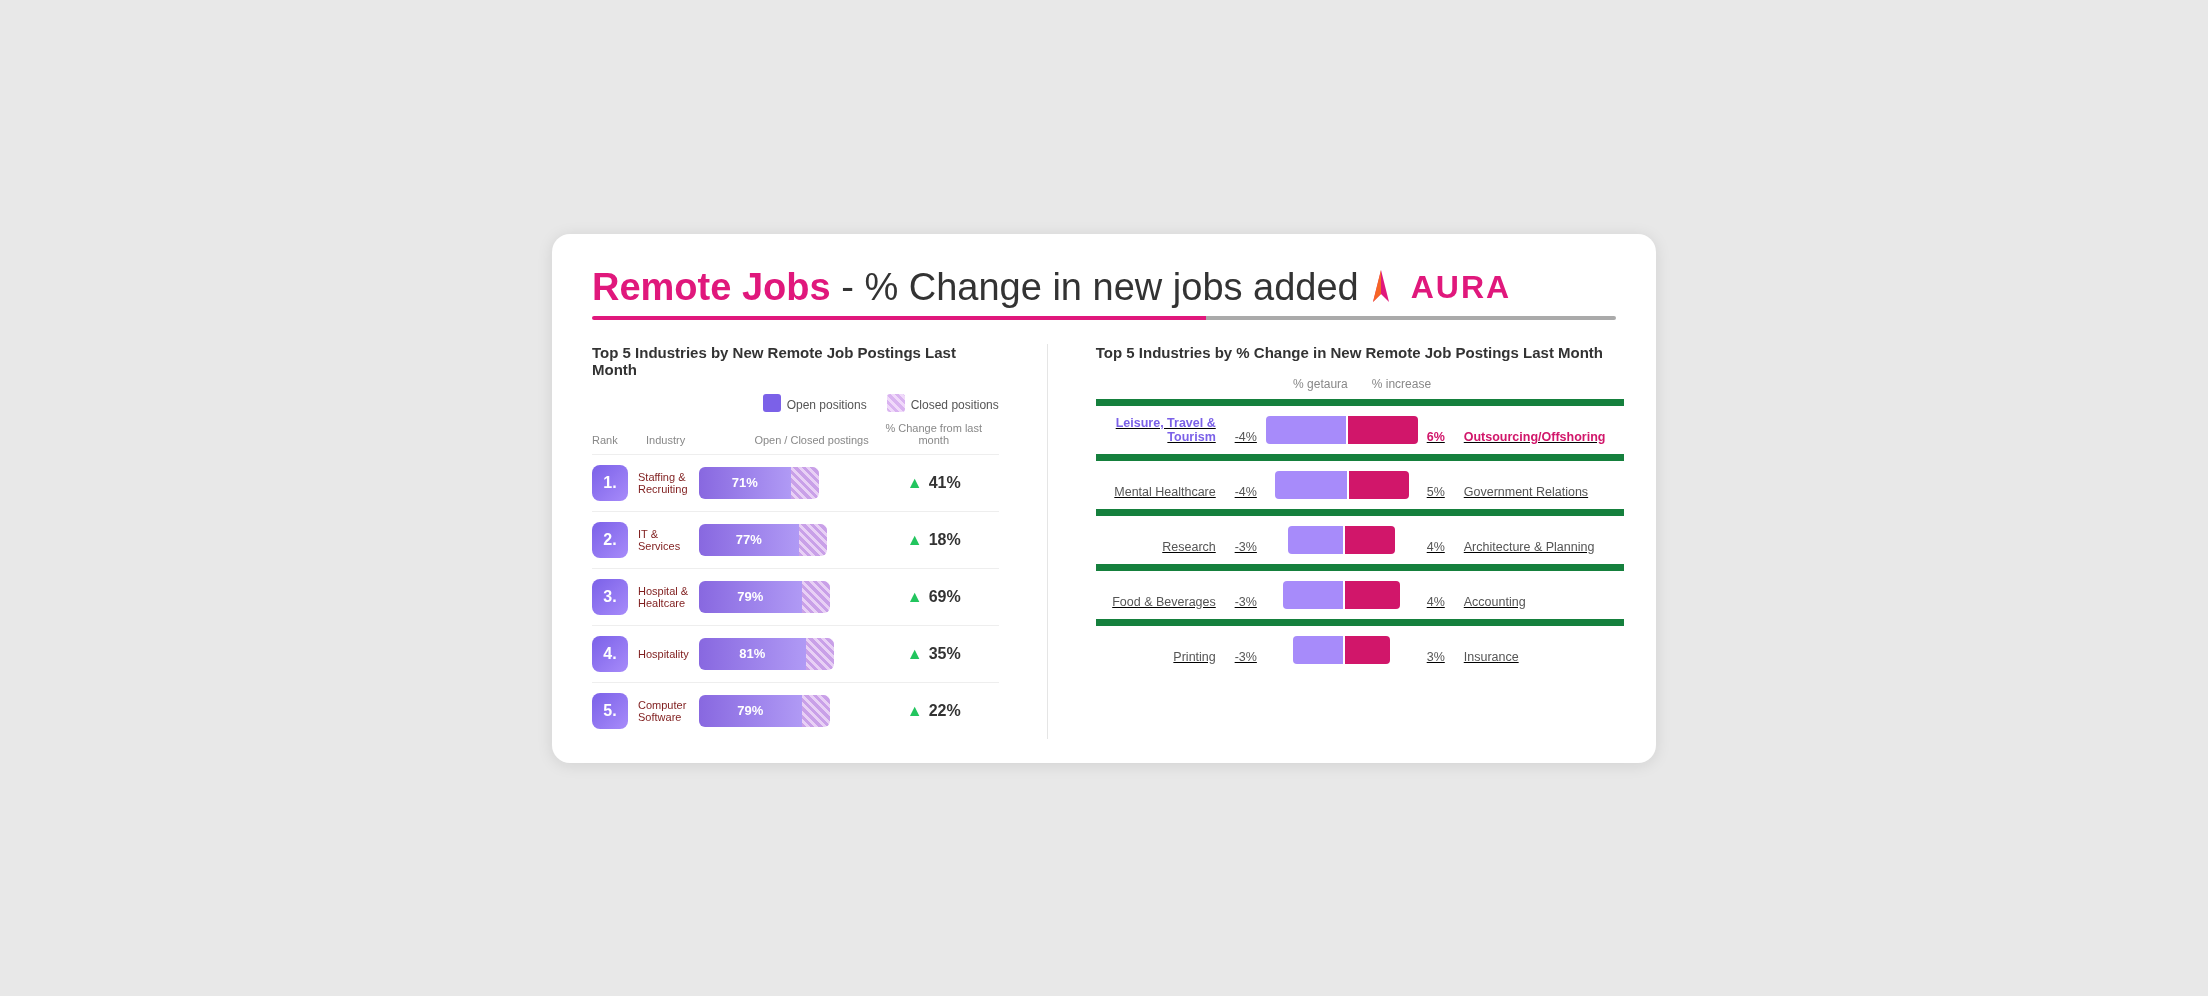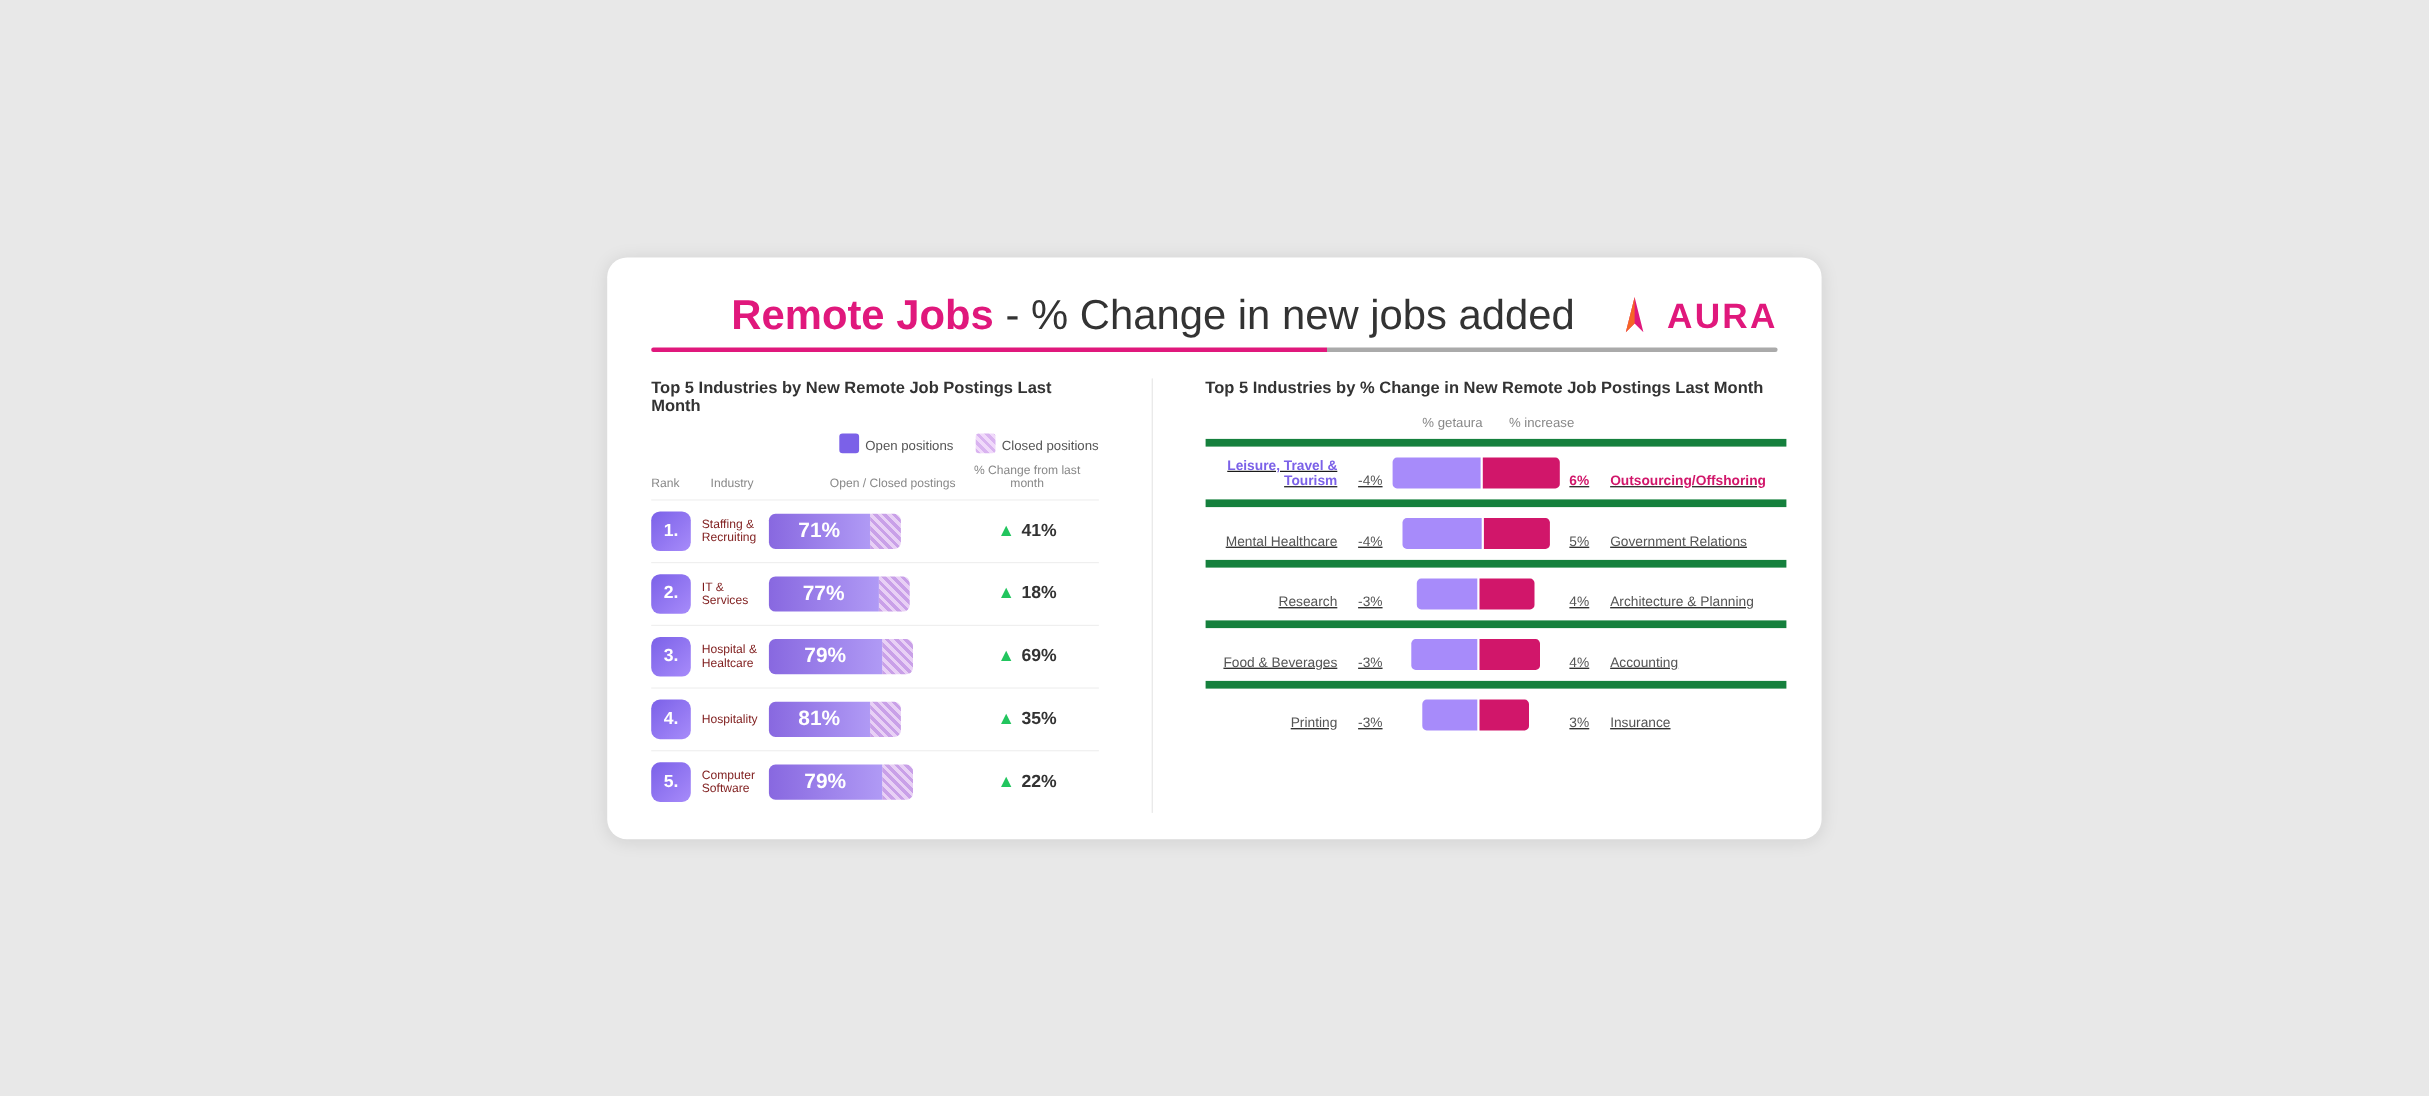--- a/index.html
+++ b/index.html
@@ -15,23 +15,22 @@
       background: #fff;
       border-radius: 18px;
       padding: 32px 40px 24px 40px;
       width: 1104px;
       box-shadow: 0 2px 16px rgba(0,0,0,0.10);
     }
     
     .header {
       display: flex;
       align-items: center;
-      justify-content: flex-end;
+      justify-content: flex-start;
       margin-bottom: 6px;
-      gap: 32px;
     }
     .header-title {
       font-size: 38px;
       color: #333;
       font-weight: 400;
     }
     .header-title strong {
       color: #e0187c;
       font-weight: 900;
     }
@@ -164,21 +163,21 @@
       align-items: center;
     }
     .bar-open {
       height: 32px;
       background: linear-gradient(90deg, #8b6fe8, #a b8ef8);
       background: linear-gradient(90deg, #8868e0, #b09af5);
       border-radius: 6px 0 0 6px;
       display: flex;
       align-items: center;
       justify-content: center;
-      font-size: 19px;
+      font-size: 13px;
       font-weight: 700;
       color: #fff;
       position: relative;
       z-index: 2;
     }
     .bar-closed {
       height: 32px;
       background: repeating-linear-gradient(
         45deg,
         #c9a0e8,
@@ -354,21 +353,21 @@
       <div class="change-cell">
         <span class="arrow-up">▲</span>
         <span>69%</span>
       </div>
     </div>
           <div class="table-row">
       <div class="rank-badge">4.</div>
       <div class="industry-name">Hospitality</div>
       <div class="bar-cell">
         <div class="bar-container">
-          <div class="bar-open" style="width:92px;">81%</div>
+          <div class="bar-open" style="width:107px;">81%</div>
           <div class="bar-closed"></div>
         </div>
       </div>
       <div class="change-cell">
         <span class="arrow-up">▲</span>
         <span>35%</span>
       </div>
     </div>
           <div class="table-row">
       <div class="rank-badge">5.</div>

